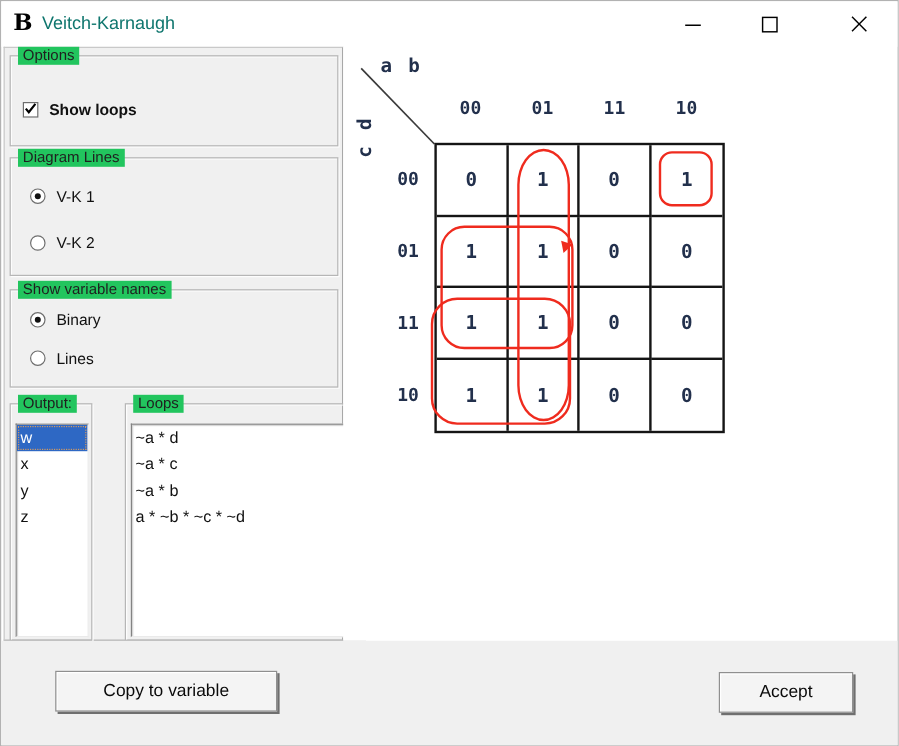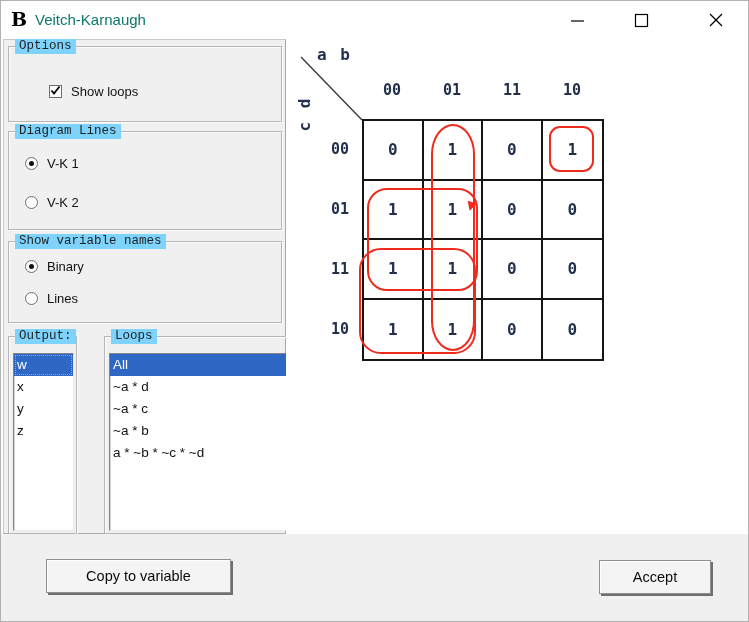--- a/index.html
+++ b/index.html
@@ -15,21 +15,21 @@
   .app-title{position:absolute;left:34px;top:10px;font-size:15px;color:#0f766e;}
   .capbtn{position:absolute;top:0;width:46px;height:38px;display:flex;align-items:center;justify-content:center;}
   .capbtn svg{display:block;}
   .cap-min{left:553px;} .cap-max{left:617px;} .cap-close{left:692px;}
   
   .left-panel{
     position:absolute;left:2px;top:38px;width:283px;height:495px;
     background:#f0f0f0;border:1px solid #c9c9c9;border-right-color:#a8a8a8;border-bottom-color:#a8a8a8;
   }
   .groupbox{position:absolute;border:1px solid #b6b6b6;box-shadow:1px 1px 0 #fdfdfd, inset 1px 1px 0 #fdfdfd;}
-  .gb-label{position:absolute;top:-8px;left:6px;background:#7dd3fc;padding:0 4px;font-size:12.5px;color:#1f1f1f;line-height:15px;white-space:nowrap;font-family:Liberation Mono, monospace;}
+  .gb-label{position:absolute;top:-8px;left:6px;background:#22c55e;padding:0 4px;font-size:12.5px;color:#1f1f1f;line-height:15px;white-space:nowrap;}
   .gb-options{left:4px;top:6px;width:274px;height:76px;}
   .gb-diagram{left:4px;top:91px;width:274px;height:99px;}
   .gb-varnames{left:4px;top:201px;width:274px;height:82px;}
   .gb-output{left:4px;top:296px;width:69px;height:198px;}
   .gb-loops{left:76px;top:296px;width:201px;height:198px;margin-left:24px;}
   .checkrow,.radiorow{position:absolute;display:flex;align-items:center;gap:9px;height:16px;}
   .checkbox{width:13px;height:13px;background:#fff;border:1px solid #6e6e6e;display:flex;align-items:center;justify-content:center;flex:0 0 13px;}
   .radio{width:13px;height:13px;border-radius:50%;background:#fff;border:1px solid #6e6e6e;display:flex;align-items:center;justify-content:center;flex:0 0 13px;}
   .radio .dot{width:5px;height:5px;border-radius:50%;background:#111;}
   .ctl-label{font-size:13px;color:#111;}
@@ -97,21 +97,21 @@
             <line x1="14" y1="2" x2="2" y2="14" stroke="#000" stroke-width="1.2"></line>
           </svg>
       </span>
     </div>
   </div>
 
   <div class="left-panel">
 
     <div class="groupbox gb-options">
       <span class="gb-label">Options</span>
-      <div class="checkrow" style="left:40px;top:36px;">
+      <div class="checkrow" style="left:10px;top:36px;font-weight:bold;">
         <span class="checkbox">
           <span>
             <svg width="11" height="11" viewBox="0 0 11 11">
                 <polyline points="1.5,5.5 4,8.5 9.5,1.5" fill="none" stroke="#000" stroke-width="1.8"></polyline>
               </svg>
           </span>
         </span>
         <span class="ctl-label">Show loops</span>
       </div>
     </div>
@@ -150,21 +150,20 @@
         <div class="li sel focus">w</div>
         <div class="li">x</div>
         <div class="li">y</div>
         <div class="li">z</div>
       </div>
     </div>
 
     <div class="groupbox gb-loops">
       <span class="gb-label">Loops</span>
       <div class="listbox lb-loops">
-        <div class="li sel">All</div>
         <div class="li">~a * d</div>
         <div class="li">~a * c</div>
         <div class="li">~a * b</div>
         <div class="li">a * ~b * ~c * ~d</div>
       </div>
     </div>
   </div>
 
   <div class="map-area">
     <span class="axis-top kfont">a b</span>

